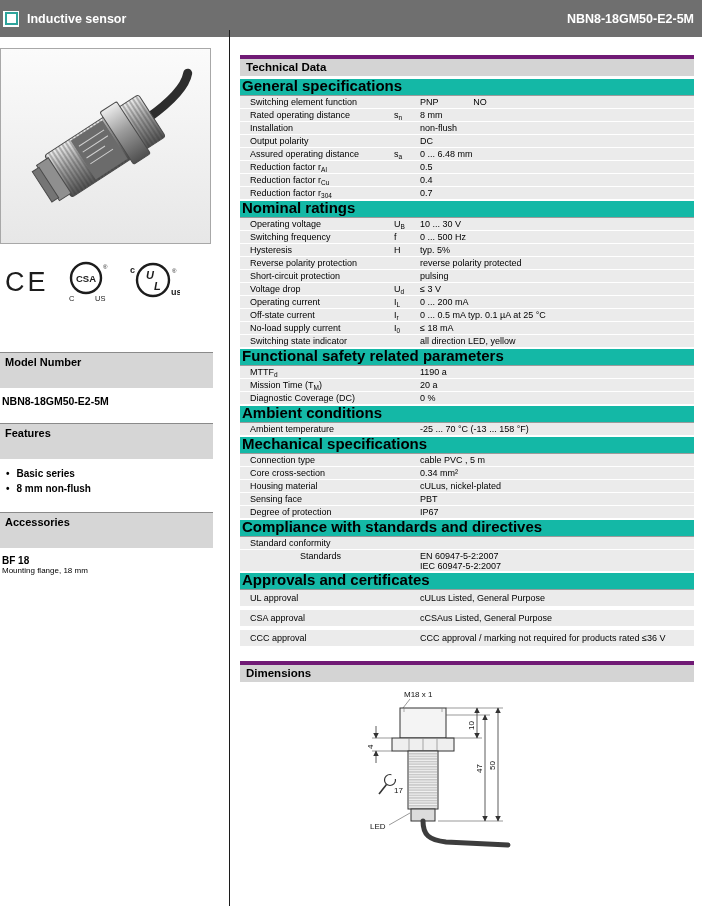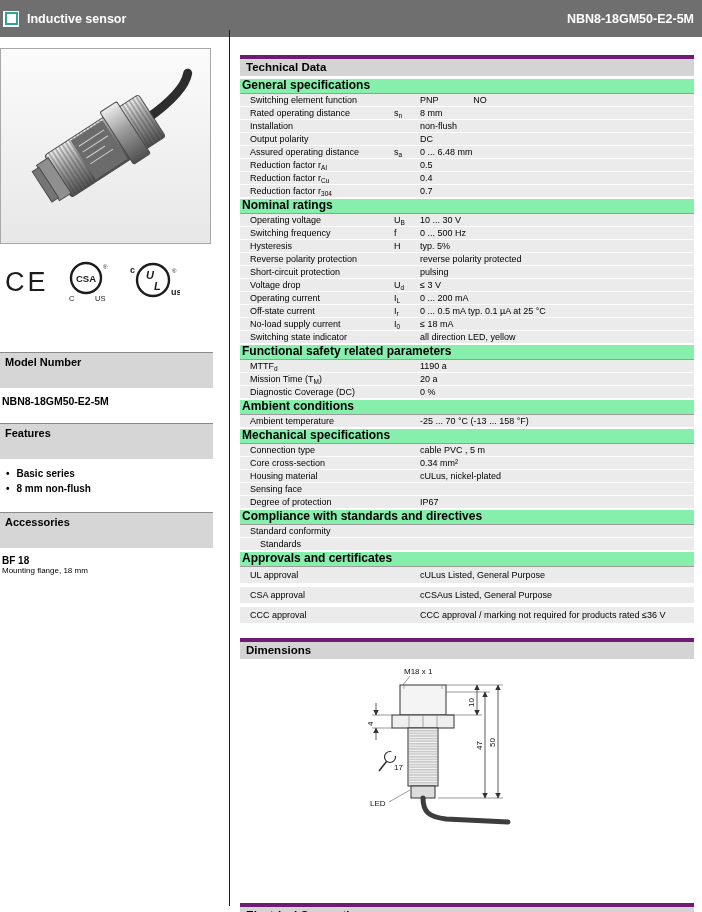--- a/index.html
+++ b/index.html
@@ -38,24 +38,24 @@
   .rc-bar { background:#d4d4d4; border-top:4px solid #701a75; font-weight:bold; font-size:11.5px;
             padding:2px 6px 3px; }
 
   
   .tech-table { margin-top:3px; }
   .trow { display:grid; grid-template-columns:152px 26px 1fr; background:#ebebeb;
           border-bottom:1px solid #fff; font-size:9px; line-height:10px; }
   .trow > div { padding:0.5px 2px; }
   .trow .label { padding-left:10px; }
   .trow .val { white-space:pre-wrap; }
-  .trow.section { background:#86efac; font-weight:bold; font-size:12px; line-height:11px;
+  .trow.section { background:#14b8a6; font-weight:bold; font-size:15px; line-height:11px;
                   border-bottom:1px solid #9b9b9b; margin-top:1px; }
   .trow.section .label { grid-column:1 / -1; padding-left:2px; }
-  .trow.ind2 .label { padding-left:20px; }
+  .trow.ind2 .label { padding-left:12px;margin-left:48px; }
   .trow.tall { padding-top:2px; padding-bottom:2px; margin-bottom:3px; }
   sub { font-size:6.5px; vertical-align:baseline; position:relative; top:2px; }
 
   .dim-wrap { margin-top:14px; }
   .dim-svg-wrap { margin-top:6px; padding-left:126px; }
   .conn-wrap { margin-top:10px; }
 
   svg text { font-family:"Liberation Sans", sans-serif; }
 </style>
 </head>
@@ -318,20 +318,21 @@
 
         <div class="trow">
           <div class="label"><span>Housing material</span><sub></sub><span></span></div>
           <div class="sym"><span></span><sub></sub></div>
           <div class="val">cULus, nickel-plated</div>
         </div>
 
         <div class="trow">
           <div class="label"><span>Sensing face</span><sub></sub><span></span></div>
           <div class="sym"><span></span><sub></sub></div>
+          <div class="val">PBT</div>
         </div>
 
         <div class="trow">
           <div class="label"><span>Degree of protection</span><sub></sub><span></span></div>
           <div class="sym"><span></span><sub></sub></div>
           <div class="val">IP67</div>
         </div>
 
         <div class="trow section">
           <div class="label"><span>Compliance with standards and directives</span><sub></sub><span></span></div>
@@ -341,20 +342,22 @@
 
         <div class="trow">
           <div class="label"><span>Standard conformity</span><sub></sub><span></span></div>
           <div class="sym"><span></span><sub></sub></div>
           <div class="val"></div>
         </div>
 
         <div class="trow ind2">
           <div class="label"><span>Standards</span><sub></sub><span></span></div>
           <div class="sym"><span></span><sub></sub></div>
+          <div class="val">EN 60947-5-2:2007
+IEC 60947-5-2:2007</div>
         </div>
 
         <div class="trow section">
           <div class="label"><span>Approvals and certificates</span><sub></sub><span></span></div>
           <div class="sym"><span></span><sub></sub></div>
           <div class="val"></div>
         </div>
 
         <div class="trow tall">
           <div class="label"><span>UL approval</span><sub></sub><span></span></div>

